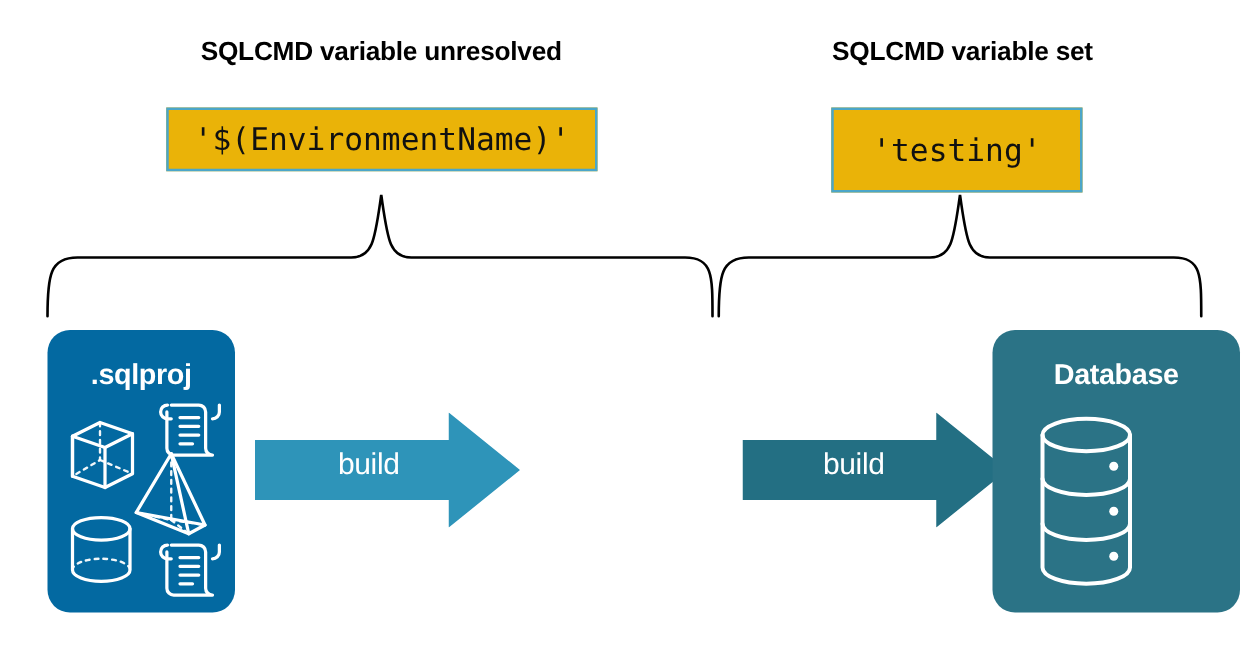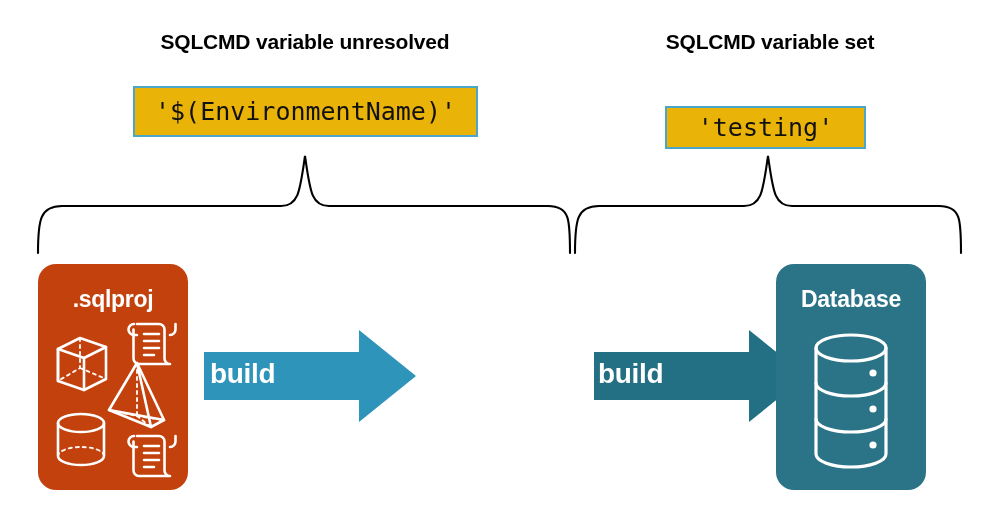--- a/index.html
+++ b/index.html
@@ -46,21 +46,21 @@
     display: flex;
     align-items: center;
     justify-content: center;
     font-family: "DejaVu Sans Mono", "Liberation Mono", monospace;
     font-size: 25px;
     color: #111111;
     letter-spacing: 0px;
     white-space: nowrap;
   }
   #code-box-left  { left: 133px; top: 86px; width: 345px; height: 51px; }
-  #code-box-right { left: 665px; top: 86px; width: 201px; height: 43px; margin-top: 20px; }
+  #code-box-right { left: 665px; top: 86px; width: 201px; height: 68px; }
 
   
   .brace-svg {
     position: absolute;
     left: 0;
     top: 140px;
     width: 1000px;
     height: 115px;
     overflow: visible;
   }
@@ -68,21 +68,21 @@
   
   .entity {
     position: absolute;
     width: 150px;
     height: 226px;
     border-radius: 18px;
     top: 264px;
   }
   #entity-sqlproj  { left: 38px;  background: #79C7DE; }
   #entity-dacpac   { left: 428px; background: #2E94B9; }
-  #entity-database { left: 776px; background: #2B7386; }
+  #entity-database { left: 794px; background: #2B7386; padding-left: 48px; }
 
   .entity-label {
     position: absolute;
     top: 22px;
     left: 0;
     width: 100%;
     text-align: center;
     font-family: "Liberation Sans", sans-serif;
     font-weight: bold;
     font-size: 23px;
@@ -107,24 +107,24 @@
     height: 92px;
   }
   #arrow-build  { left: 204px; }
   #arrow-deploy { left: 594px; }
 
   .arrow-label {
     position: absolute;
     left: 0;
     top: 28px;
     width: 170px;
-    text-align: left;
-    font-family: "Liberation Sans", sans-serif;
-    font-weight: bold;
-    font-size: 28px;
+    text-align: center;
+    font-family: "Liberation Sans", sans-serif;
+    font-weight: normal;
+    font-size: 24px;
     color: #ffffff;
     letter-spacing: -0.3px;
     white-space: nowrap;
     pointer-events: none;
   }
   #arrow-build .arrow-label  { left: 6px; }
   #arrow-deploy .arrow-label { left: 4px; }
 </style>
 </head>
 <body style="background: rgb(255, 255, 255);">
@@ -151,21 +151,21 @@
 
     <path d="M 575,113
              C 575,80 577,66 599,66
              L 744,66
              C 762,66 763,50 768,16
              C 773,50 774,66 792,66
              L 939,66
              C 961,66 961,80 961,113" fill="none" stroke="#000000" stroke-width="2.1" stroke-linecap="round"></path>
   </svg>
 
-  <div class="entity" id="entity-sqlproj" style="background: #c2410c;">
+  <div class="entity" id="entity-sqlproj" style="background: #0369a1;">
     <div class="entity-label">.sqlproj</div>
     <svg class="entity-art" viewBox="0 0 150 175" xmlns="http://www.w3.org/2000/svg">
       <g fill="none" stroke="#ffffff" stroke-width="2.6" stroke-linejoin="round" stroke-linecap="round">
 
         <g>
           <path d="M 20,33 L 42,22 L 68,31 L 68,63 L 46,74 L 20,65 Z"></path>
           <path d="M 20,33 L 46,42 L 68,31"></path>
           <path d="M 46,42 L 46,74"></path>
           <path d="M 20,33 L 20,65"></path>
           <path d="M 42,22 L 42,52 L 20,65" stroke-dasharray="3 4" stroke-width="1.9" opacity="0.95"></path>

